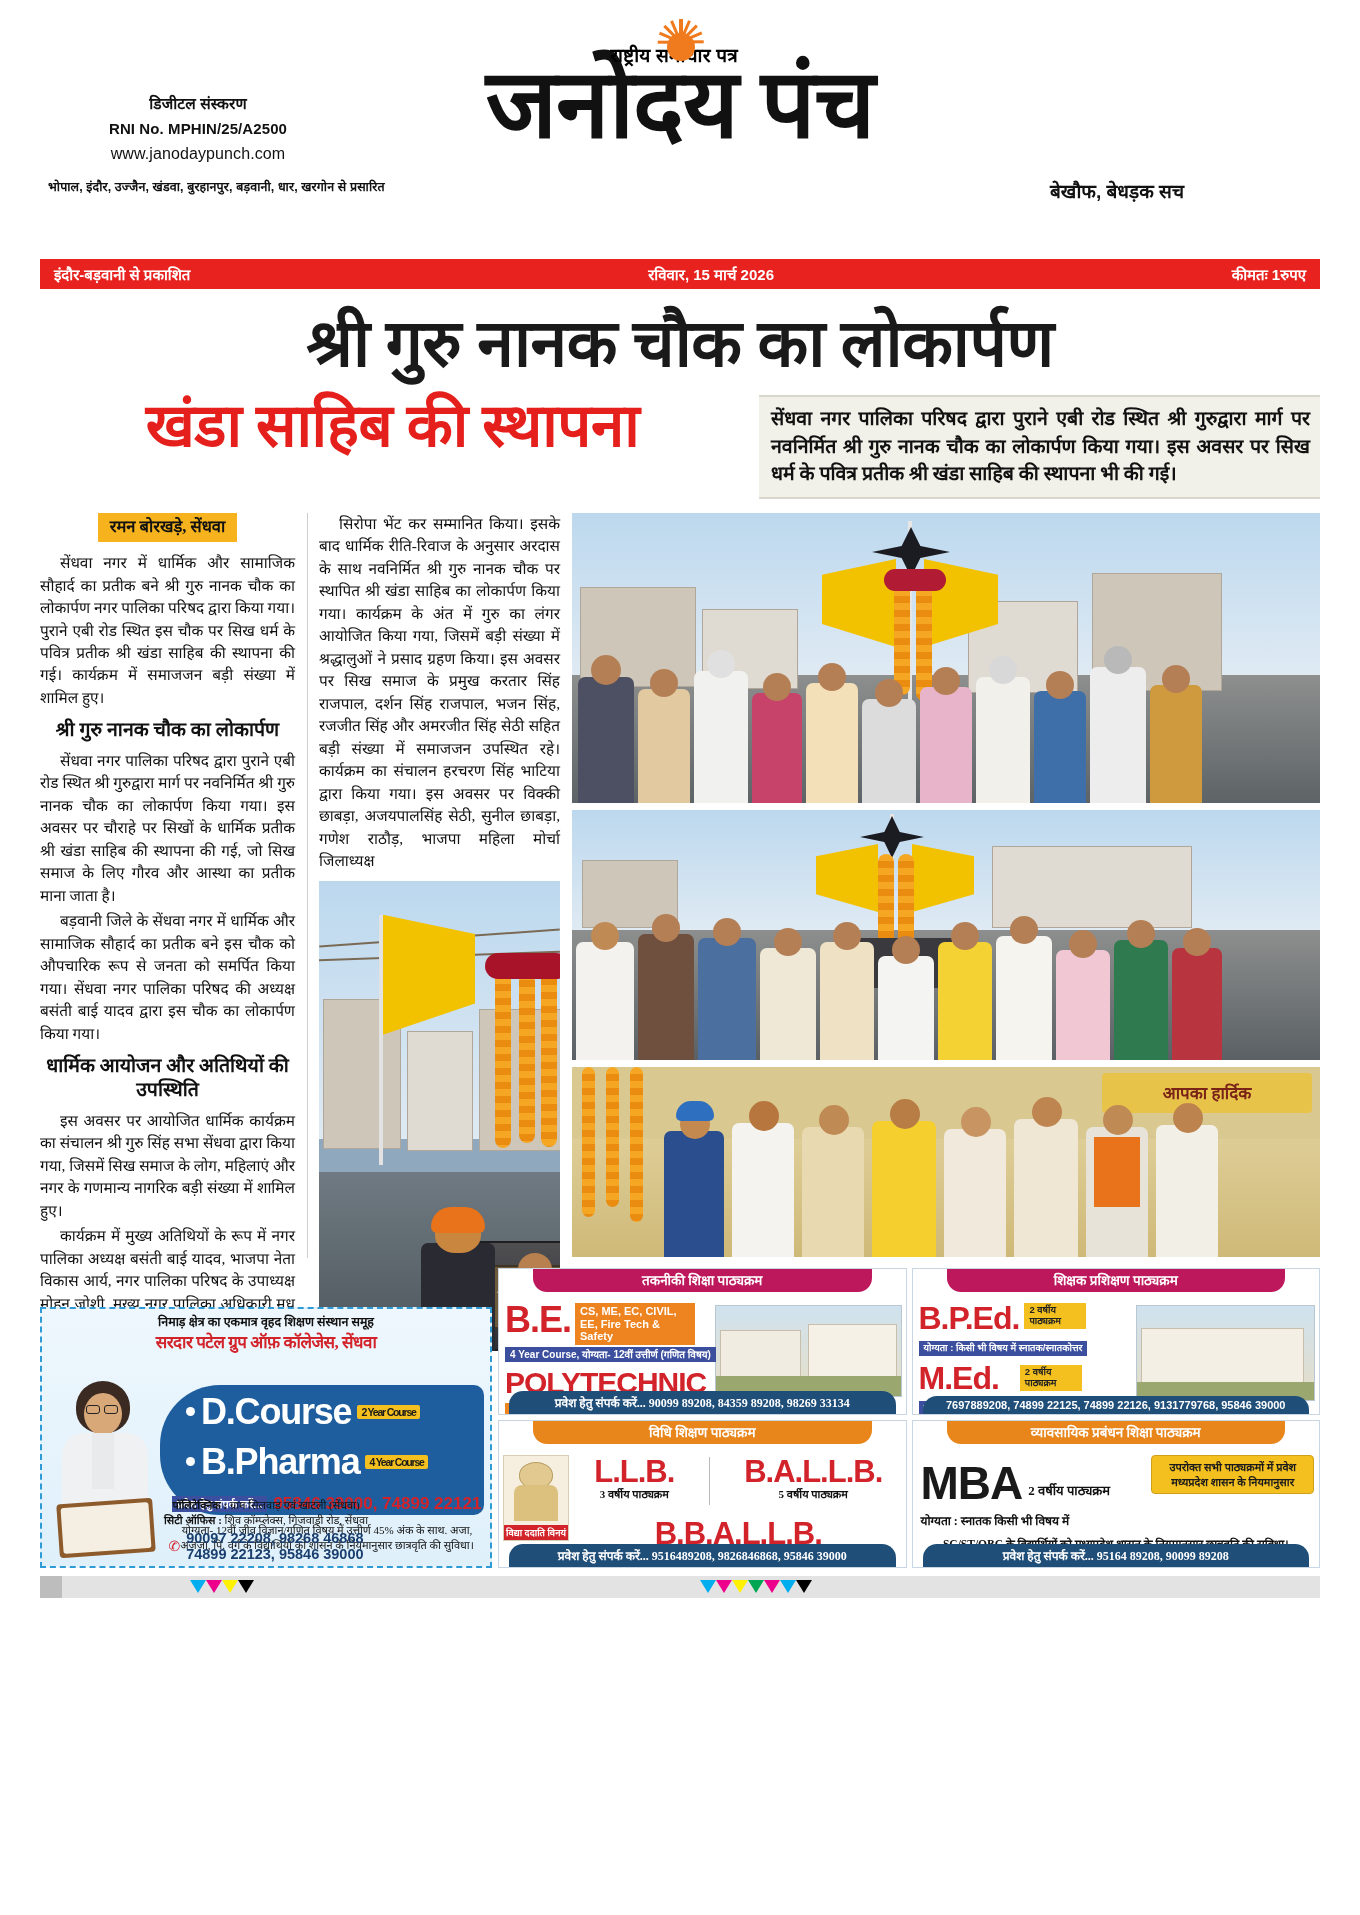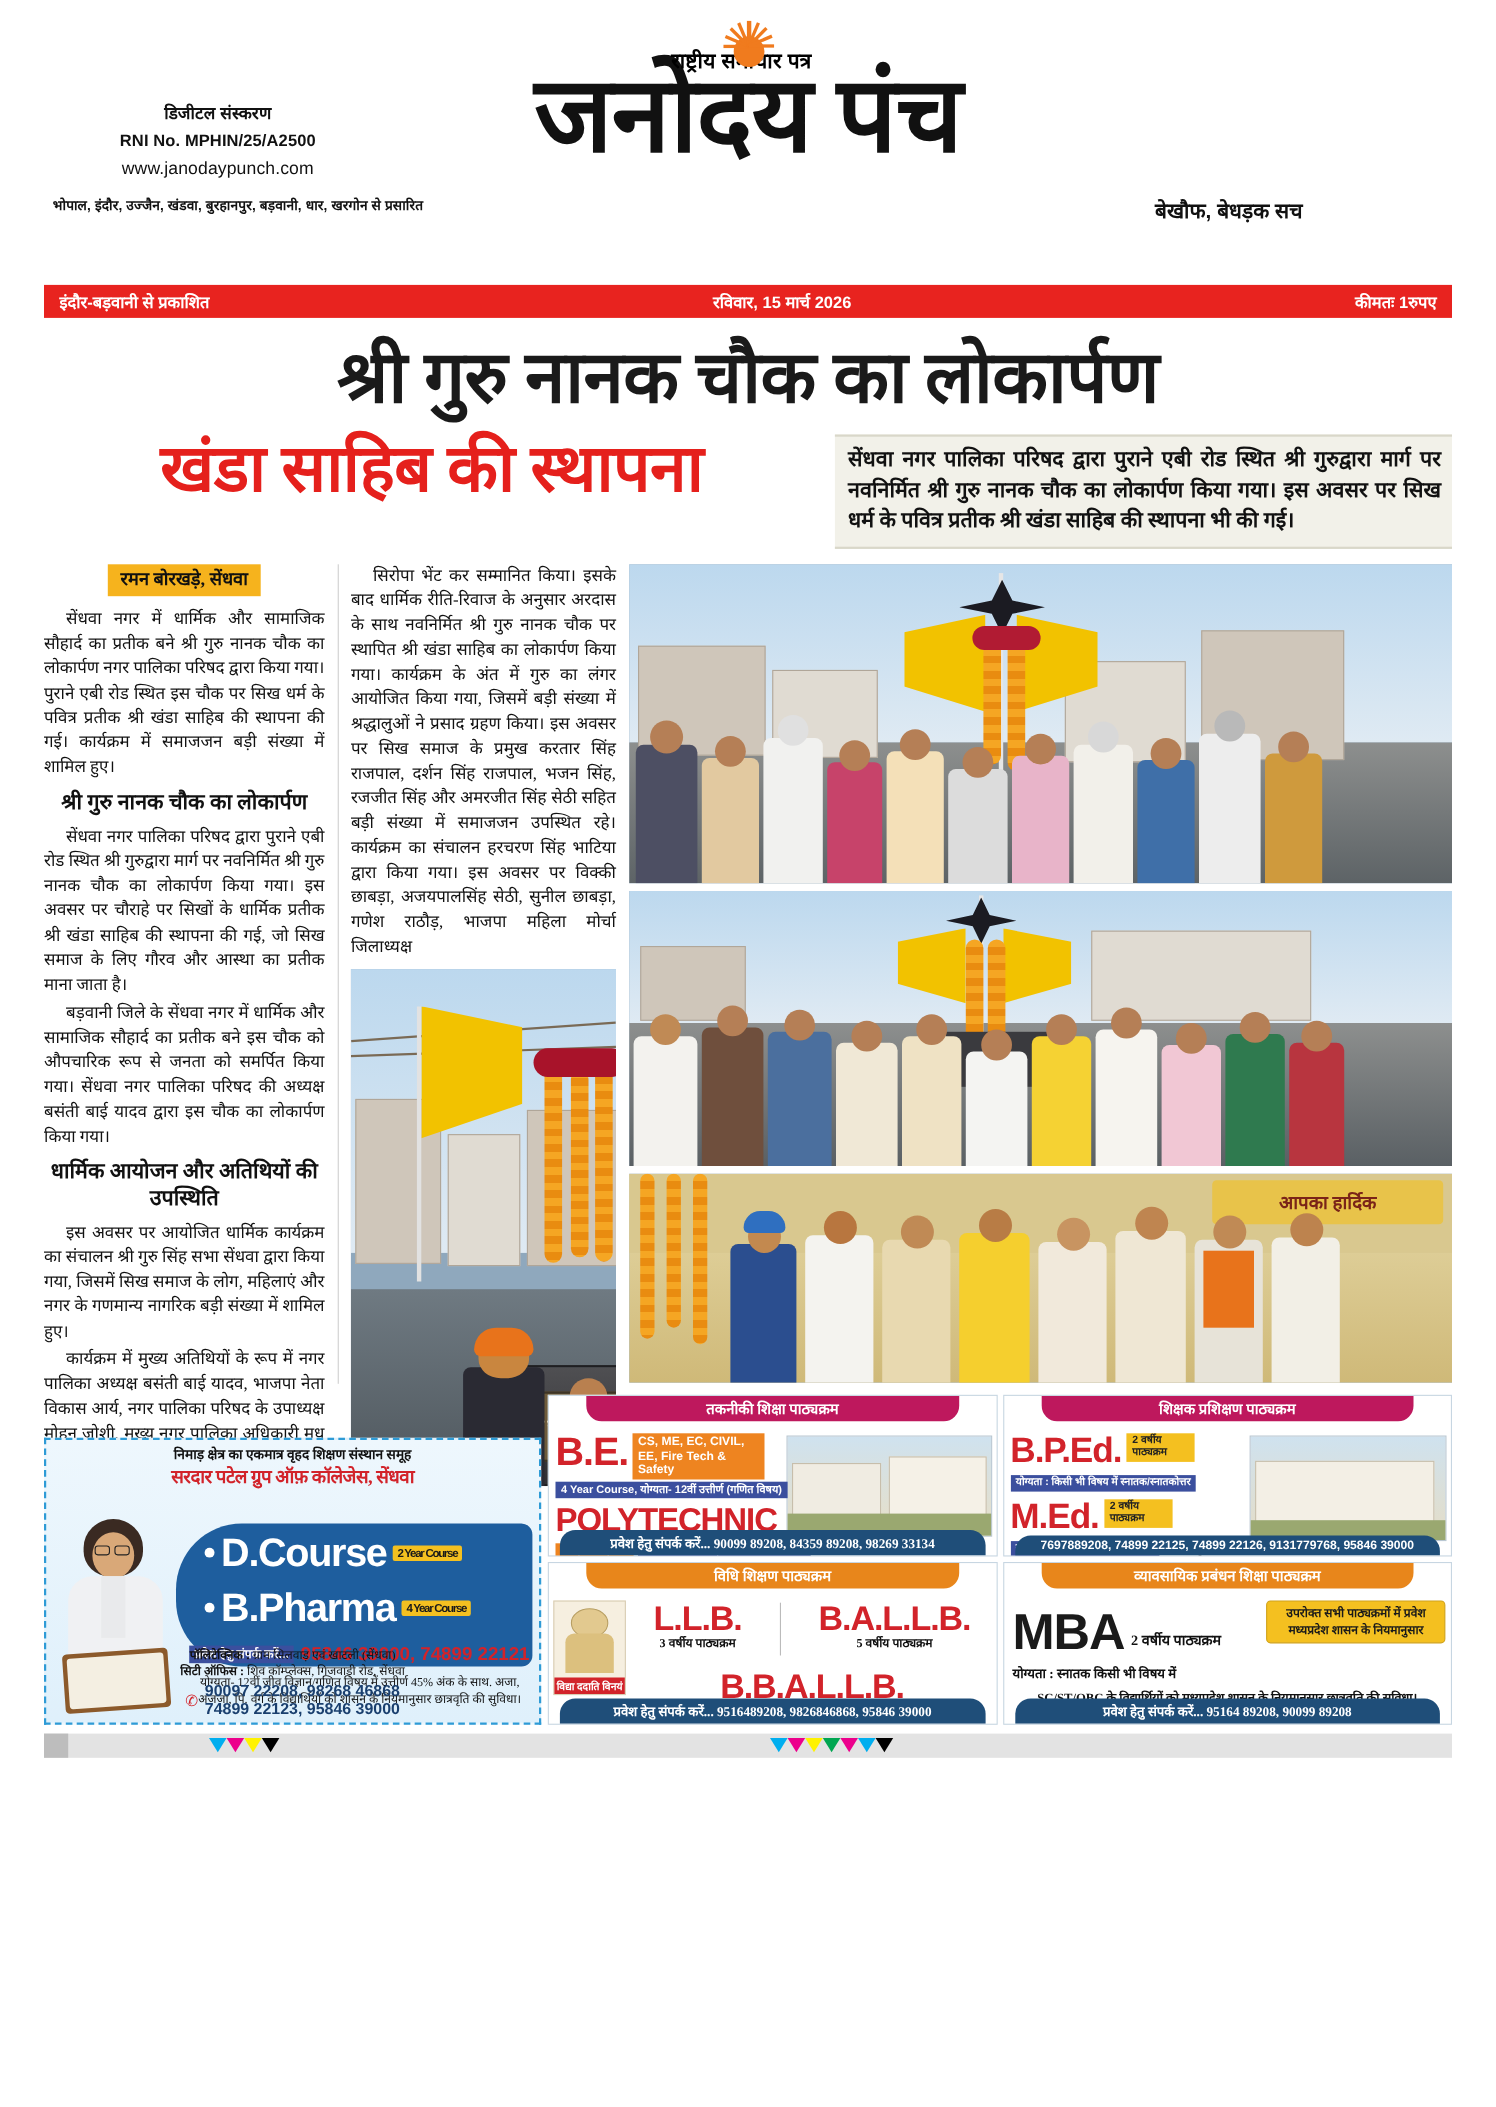--- a/index.html
+++ b/index.html
@@ -662,21 +662,21 @@
           <div class="ad-ribbon">शिक्षक प्रशिक्षण पाठ्यक्रम</div>
           <div style="position:absolute;right:4px;top:36px;width:44%;height:96px;background:linear-gradient(#cfe2ef,#e5ddc6);border:1px solid #b9c7d2;">
             <div style="position:absolute;left:4px;top:22px;width:92%;height:62px;background:#f3efe5;border:1px solid #c7beab;"></div>
             <div style="position:absolute;left:0;right:0;bottom:0;height:18px;background:#9aa870;"></div>
           </div>
           <div style="position:absolute;left:6px;top:34px;display:flex;align-items:flex-start;gap:5px;">
             <span class="big-course" style="font-size:32px;">B.P.Ed.</span>
             <span class="tagchip yellow" style="font-size:9.5px;max-width:62px;">2 वर्षीय पाठ्यक्रम</span>
           </div>
           <div class="tagchip blue" style="position:absolute;left:6px;top:72px;font-size:9.5px;">योग्यता : किसी भी विषय में स्नातक/स्नातकोत्तर</div>
-          <div style="position:absolute;left:6px;top:94px;display:flex;align-items:flex-start;gap:5px;">
+          <div style="position:absolute;left:6px;top:94px;display:flex;align-items:center;gap:21px;">
             <span class="big-course" style="font-size:32px;">M.Ed.</span>
             <span class="tagchip yellow" style="font-size:9.5px;max-width:62px;">2 वर्षीय पाठ्यक्रम</span>
           </div>
           <div style="position:absolute;left:6px;top:132px;display:flex;gap:4px;align-items:center;">
             <span class="tagchip blue" style="font-size:9.5px;">योग्यता : बी.एड. / बी.एल.एड. उत्तीर्ण</span>
             <span class="ad-small-hi" style="font-weight:700;">प्रवेश हेतु संपर्क करें...</span>
           </div>
           <div class="ad-foot" style="background:#1f4e79;font-family:'Liberation Sans',sans-serif;font-size:11px;">7697889208, 74899 22125, 74899 22126, 9131779768, 95846 39000</div>
         </div>
       </div>

